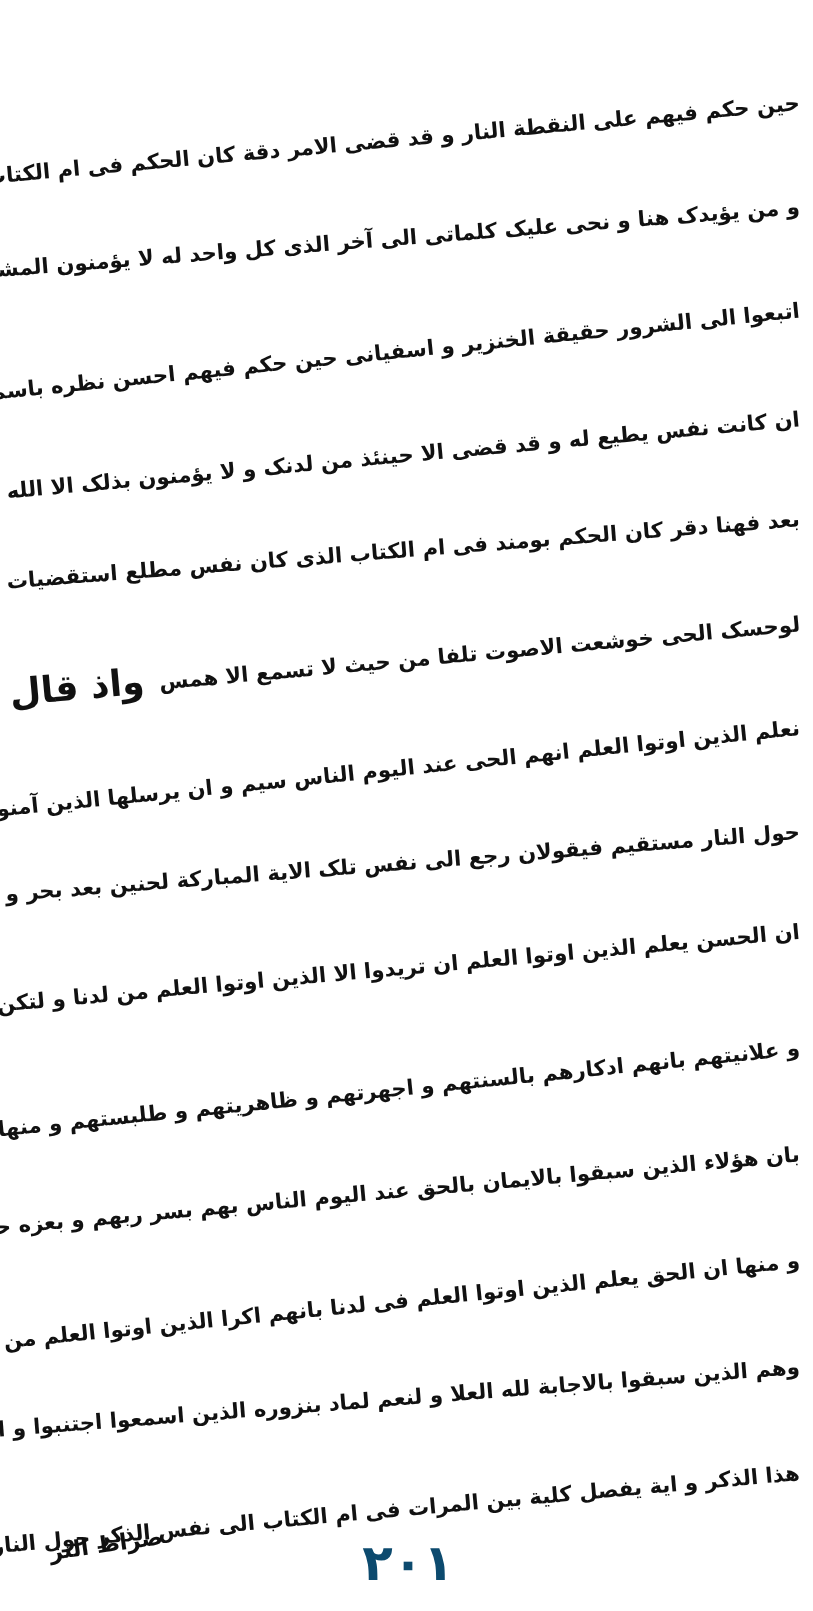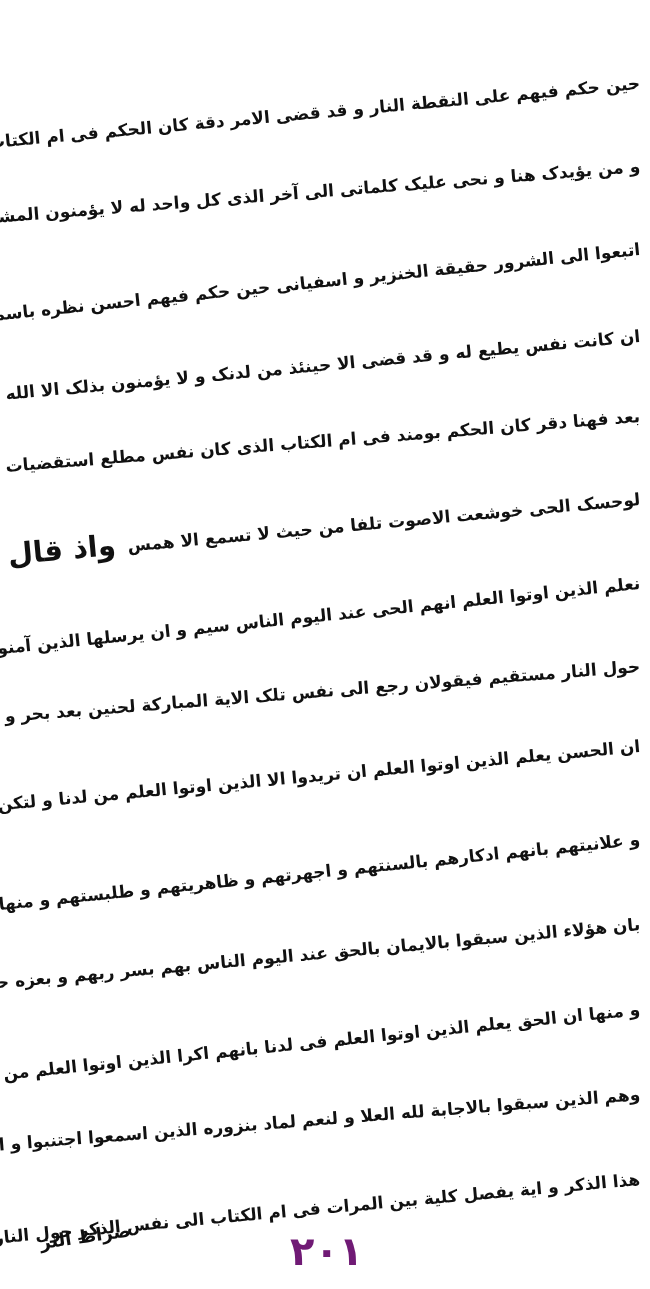--- a/index.html
+++ b/index.html
@@ -42,21 +42,21 @@
     padding: 0 6px;
     vertical-align: -2px;
   }
   .short-line { width: 560px; }
   .footer-pagenum {
     position: absolute;
     left: 290px;
     top: 1228px;
     font-size: 40px;
     font-weight: bold;
-    color: #701a75;
+    color: #0c4a6e;
     direction: rtl;
     letter-spacing: 2px;
   }
   .footer-note {
     position: absolute;
     left: 40px;
     top: 1232px;
     font-size: 18px;
     font-weight: bold;
     color: #0f0f0f;

